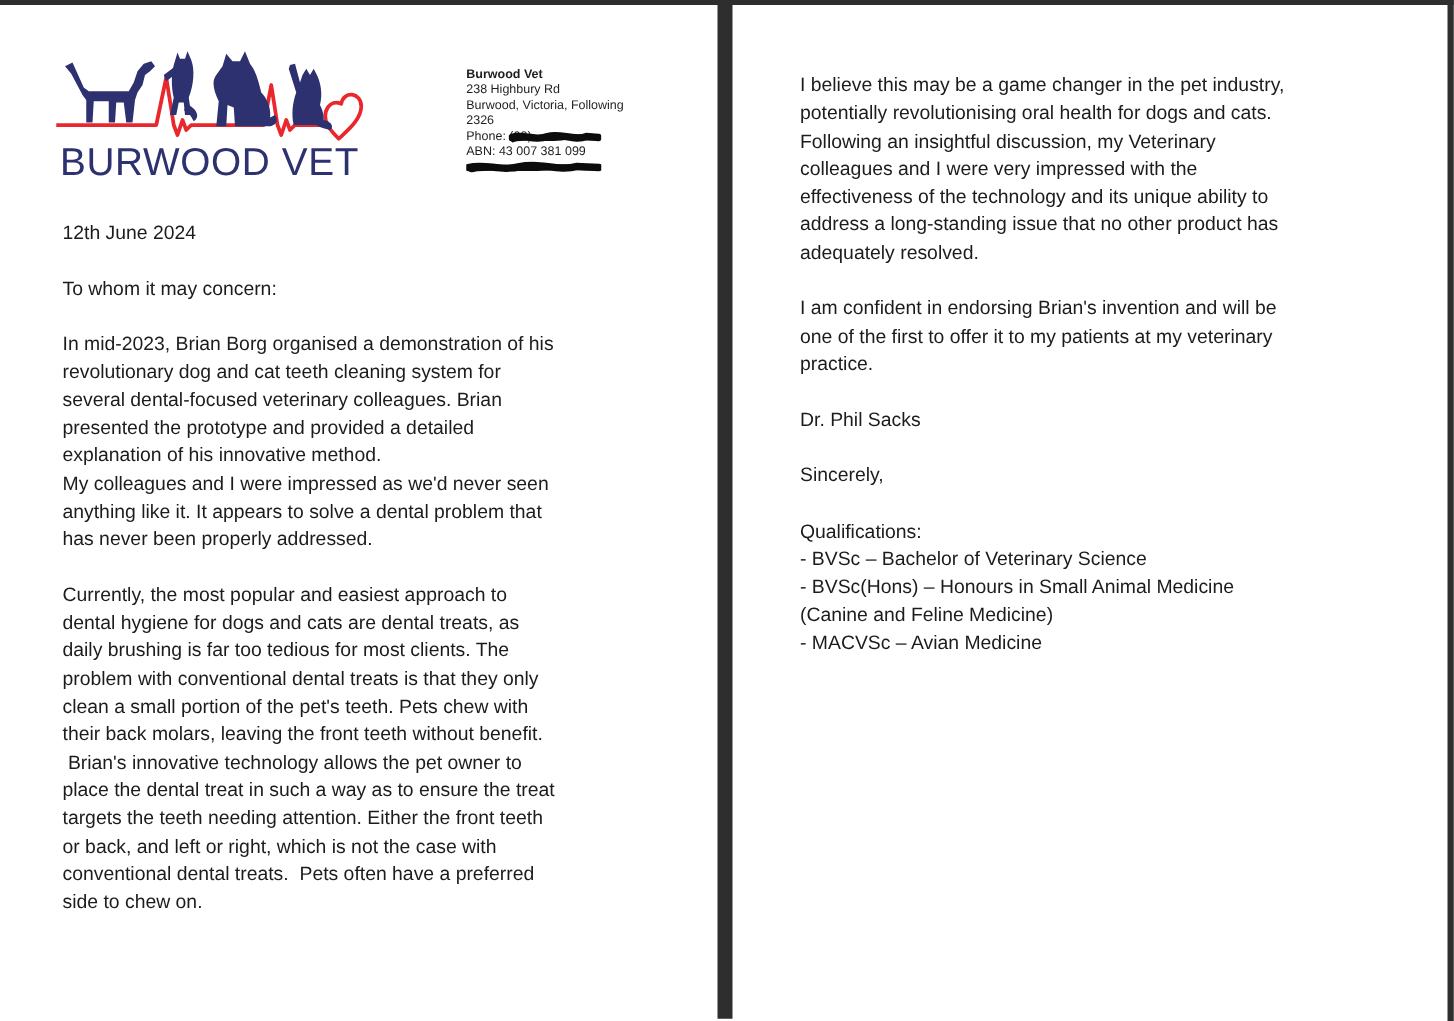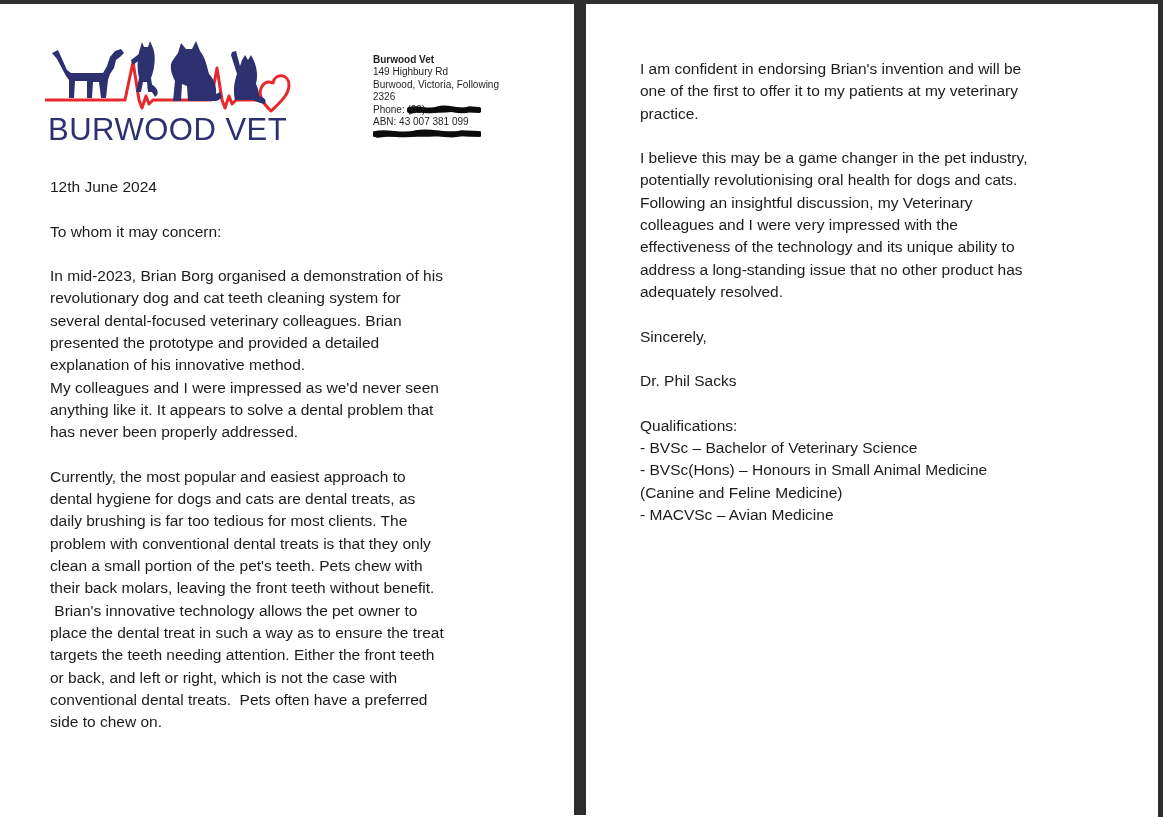--- a/index.html
+++ b/index.html
@@ -59,21 +59,21 @@
       <path d="M128,34 L133,27 L136,17 L141,23 L147,23 L151,15 L155,25 C160,31 162,40 164,48 C169,53 172,61 171,68 L175,66 C178,70 176,74 171,75 L143,75 L142,60 L137,58 L136,75 L128,75 L130,55 C126,47 124,39 128,34 Z" style="fill:var(--logo-navy)"></path>
 
       <path d="M187,26 L191,25 L195,40 L197,34 L200,29 L203,34 L206,29 L209,35 C212,42 213,50 211,58 C214,64 215,70 213,74 L190,74 C188,66 189,56 192,48 L186,29 Z" style="fill:var(--logo-navy)"></path>
       <path d="M212,70 C219,70 223,75 219,78 C215,77 211,76 208,74 Z" style="fill:var(--logo-navy)"></path>
     </svg>
     <div class="wordmark">BURWOOD VET</div>
   </div>
 
   <div class="address-block">
     <div class="addr-line address-name">Burwood Vet</div>
-    <div class="addr-line">149 Highbury Rd</div>
+    <div class="addr-line">238 Highbury Rd</div>
     <div class="addr-line">Burwood, Victoria, Following</div>
     <div class="addr-line">2326</div>
     <div class="addr-line">
       <span>Phone: (03)</span>
       <svg class="scribble scribble-phone" viewBox="0 0 100 12" preserveAspectRatio="none" xmlns="http://www.w3.org/2000/svg">
         <path d="M3,6 C15,2 28,10 42,5 C56,1 70,10 84,5 L97,6" stroke="#0c0c0c" stroke-width="7" fill="none" stroke-linecap="round"></path>
         <path d="M5,8 C20,4 40,9 60,6 C75,4 88,8 96,6" stroke="#0c0c0c" stroke-width="5" fill="none" stroke-linecap="round"></path>
       </svg>
     </div>
     <div class="addr-line">ABN: 43 007 381 099</div>
@@ -104,32 +104,32 @@
 place the dental treat in such a way as to ensure the treat
 targets the teeth needing attention. Either the front teeth
 or back, and left or right, which is not the case with
 conventional dental treats.  Pets often have a preferred
 side to chew on.</p>
   </div>
 </div>
 
 <div class="page page-right">
   <div class="letter-text col-2">
-    <p class="para">I am confident in endorsing Brian's invention and will be
-one of the first to offer it to my patients at my veterinary
-practice.</p>
     <p class="para">I believe this may be a game changer in the pet industry,
 potentially revolutionising oral health for dogs and cats.
 Following an insightful discussion, my Veterinary
 colleagues and I were very impressed with the
 effectiveness of the technology and its unique ability to
 address a long-standing issue that no other product has
 adequately resolved.</p>
+    <p class="para">I am confident in endorsing Brian's invention and will be
+one of the first to offer it to my patients at my veterinary
+practice.</p>
+    <p class="para">Dr. Phil Sacks</p>
     <p class="para">Sincerely,</p>
-    <p class="para">Dr. Phil Sacks</p>
     <p class="para">Qualifications:
 - BVSc – Bachelor of Veterinary Science
 - BVSc(Hons) – Honours in Small Animal Medicine
 (Canine and Feline Medicine)
 - MACVSc – Avian Medicine</p>
   </div>
 </div>
 
 <div class="divider"></div>
 <div class="edge-top"></div>

